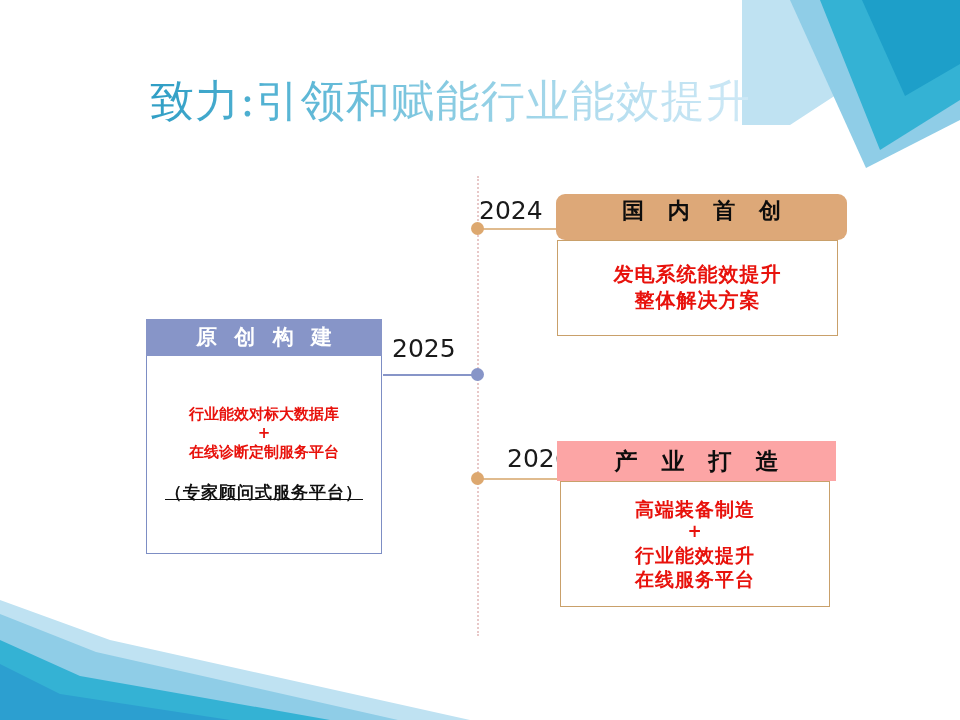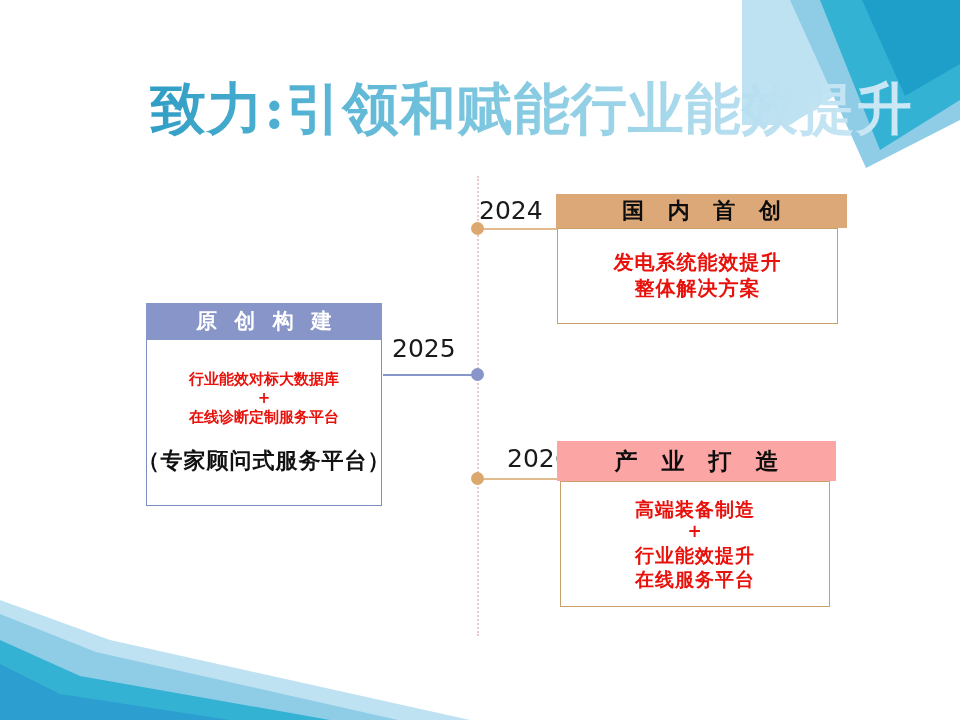--- a/index.html
+++ b/index.html
@@ -23,22 +23,22 @@
     width: 960px; height: 720px;
     pointer-events: none;
   }
 
   
   .title {
     position: absolute;
     left: 150px;
     top: 72px;
     font-family: "DejaVu Serif", serif;
-    font-size: 56px;
-    font-weight: 700;
+    font-size: 44px;
+    font-weight: 400;
     letter-spacing: 1px;
     white-space: nowrap;
     background-image: linear-gradient(100deg, #2e9dc4 0%, #56b4d4 22%, #8ccde3 52%, #b8dff0 78%, #cfe9f6 100%);
     -webkit-background-clip: text;
     background-clip: text;
     color: transparent;
     -webkit-text-fill-color: transparent;
   }
 
   
@@ -104,50 +104,51 @@
     white-space: nowrap;
     font-weight: bold;
     line-height: 1.28;
     text-align: center;
   }
   .body-line.red   { color: #e8120c; }
   .body-line.black { color: #111111; font-weight: bold; }
   .body-line.plus  { color: #e8120c; font-weight: bold; }
 
   
-  .card-left { left: 146px; top: 303px; width: 236px; }
+  .card-left { left: 146px; top: 319px; width: 236px; }
   .card-left .card-header {
     height: 37px;
     line-height: 37px;
     background: #8795c8;
     color: #ffffff;
     font-size: 21px;
     letter-spacing: 5px;
     text-indent: 5px;
     font-family: "DejaVu Sans", sans-serif;
   }
   .card-left .card-body {
-    height: 166px;
+    height: 198px;
     border: 1px solid #7d8ec4;
     border-top: none;
     padding-top: 0;
   }
   .card-left .body-line { font-size: 15px; }
-  .card-left .body-line.black { font-size: 22px; margin-top: 20px; letter-spacing: 1px; }
+  .card-left .body-line.black { font-size: 17px; margin-top: 20px; letter-spacing: 1px; text-decoration: underline; }
 
   
   .card-tr { left: 556px; top: 194px; width: 291px; }
   .card-tr .card-header {
-    height: 34px;
+    height: 46px;
     line-height: 34px;
     background: #dda878;
     color: #0d0d0d;
     font-size: 22px;
     letter-spacing: 8px;
     text-indent: 8px;
+    border-radius: 9px;
   }
   .card-tr .card-body {
     width: 281px;
     height: 96px;
     margin-left: 1px;
     border: 1px solid #c9a06a;
   }
   .card-tr .body-line { font-size: 20px; letter-spacing: 1px; }
 
   

